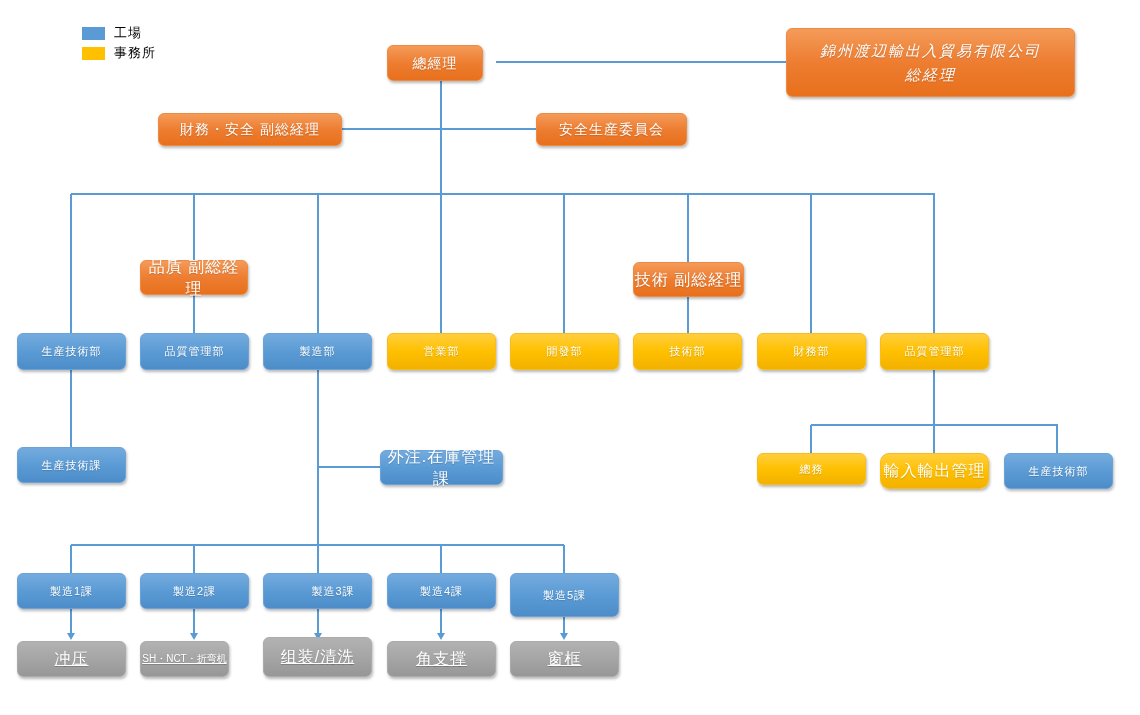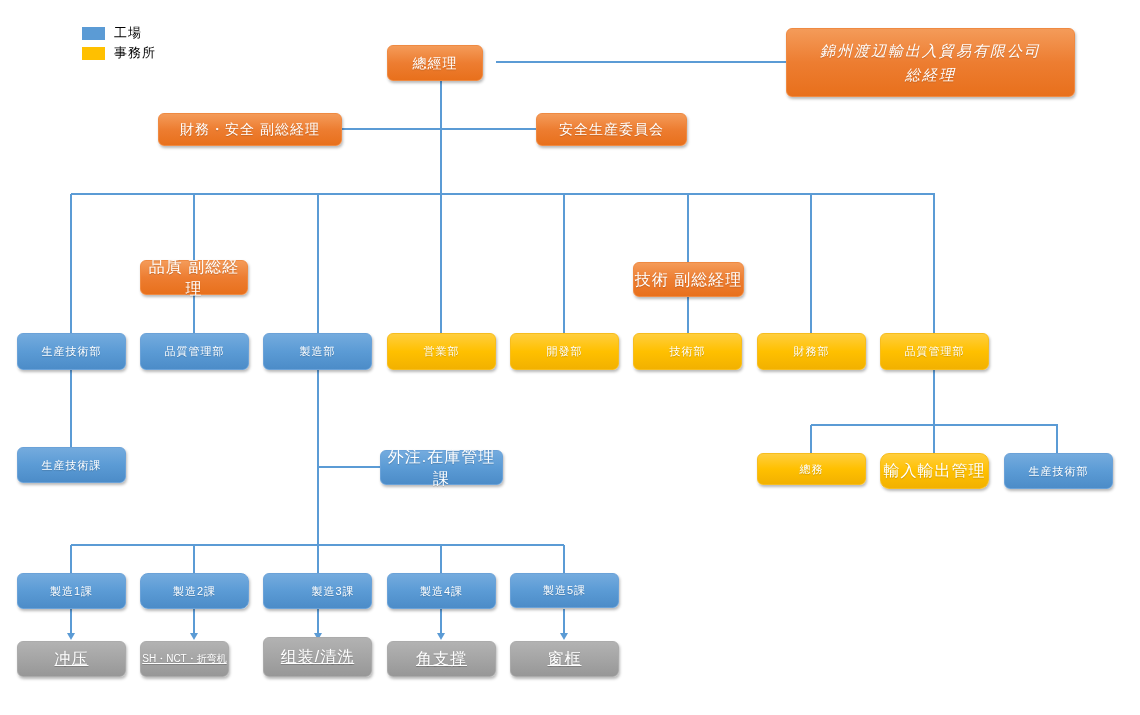--- a/index.html
+++ b/index.html
@@ -147,30 +147,30 @@
 <div class="node office fs12" style="left:880px;top:453px;width:109px;height:36px;border-radius:9px;">
   <span>輸入輸出管理</span>
 </div>
 <div class="node factory" style="left:1004px;top:453px;width:109px;height:36px;">
   <span>生産技術部</span>
 </div>
 
 <div class="node factory" style="left:17px;top:573px;width:109px;height:36px;">
   <span>製造1課</span>
 </div>
-<div class="node factory" style="left:140px;top:573px;width:109px;height:36px;border-radius:8px;">
+<div class="node factory" style="left:140px;top:573px;width:109px;height:36px;">
   <span>製造2課</span>
 </div>
 <div class="node factory" style="left:263px;top:573px;width:109px;height:36px;padding-left:31px;">
   <span>製造3課</span>
 </div>
 <div class="node factory" style="left:387px;top:573px;width:109px;height:36px;">
   <span>製造4課</span>
 </div>
-<div class="node factory" style="left:510px;top:573px;width:109px;height:35px;">
+<div class="node factory" style="left:510px;top:573px;width:109px;height:44px;">
   <span>製造5課</span>
 </div>
 
 <div class="node process fs12" style="left:17px;top:641px;width:109px;height:36px;">
   <span>冲压</span>
 </div>
 <div class="node process fs10" style="left:140px;top:641px;width:89px;height:36px;">
   <span>SH・NCT・折弯机</span>
 </div>
 <div class="node process fs12" style="left:263px;top:637px;width:109px;height:40px;">

